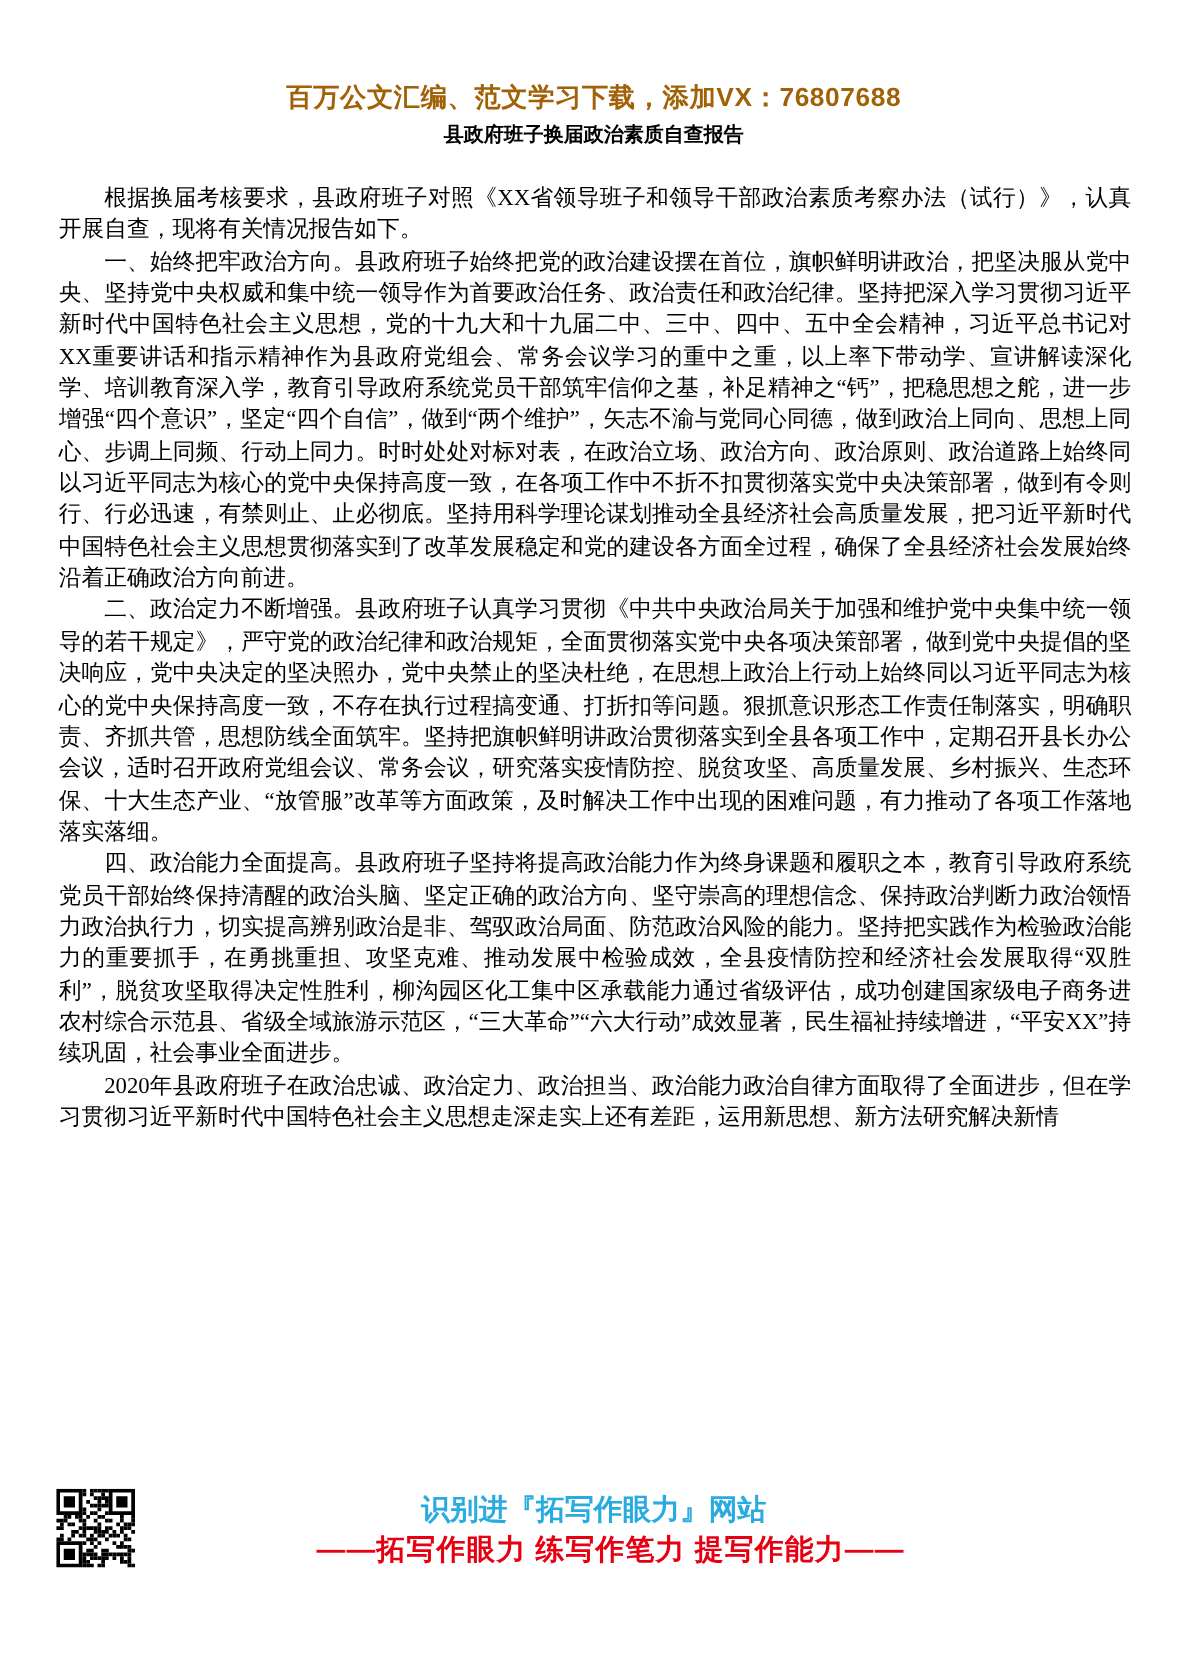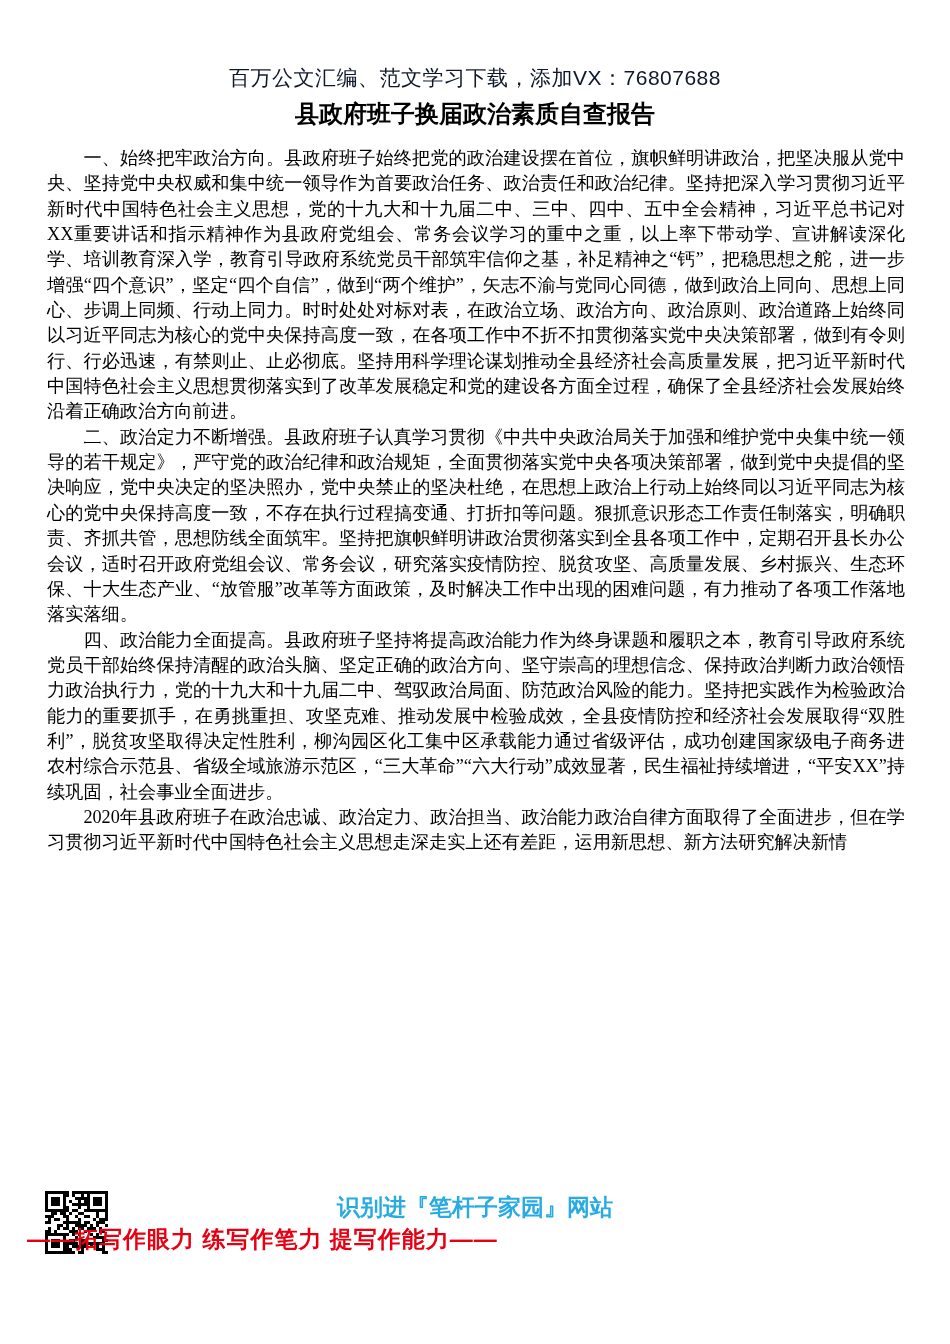--- a/index.html
+++ b/index.html
@@ -9,31 +9,31 @@
     width:950px; height:1344px;
     background:#ffffff;
     overflow:hidden;
     font-family:"Liberation Serif","DejaVu Serif",serif;
     color:#000;
   }
   .promo-line {
     position:absolute; top:64px; left:0; right:0;
     text-align:center;
     font-family:"Liberation Sans","DejaVu Sans",sans-serif;
-    font-weight:400;
+    font-weight:700;
     font-size:21px;
-    color:#0f172a;
+    color:#a16207;
     letter-spacing:0.5px;
   }
   .doc-title {
     position:absolute; top:98px; left:0; right:0;
     text-align:center;
     font-family:"Liberation Sans","DejaVu Sans",sans-serif;
     font-weight:700;
-    font-size:24px;
+    font-size:16px;
     color:#000;
   }
   .doc-body {
     position:absolute; top:146px; left:47px; width:858px;
     font-size:18.2px;
     line-height:25.35px;
     text-align:justify;
     text-justify:inter-character;
   }
   .doc-body p { text-indent:2em; }
@@ -44,42 +44,43 @@
   .footer-site {
     position:absolute; top:1192px; left:0; right:0;
     text-align:center;
     font-family:"Liberation Sans","DejaVu Sans",sans-serif;
     font-weight:700;
     font-size:23px;
     color:#29abe2;
   }
   .footer-slogan {
     position:absolute; top:1224px; left:0; right:0;
-    text-align:left;
+    text-align:center;
     font-family:"Liberation Sans","DejaVu Sans",sans-serif;
     font-weight:700;
     font-size:23px;
     color:#e60012;
     letter-spacing:1px;
     padding-left:27px;
   }
 </style>
 </head>
 <body>
 
 <div class="page">
 
   <div class="promo-line">百万公文汇编、范文学习下载，添加VX：76807688</div>
 
   <div class="doc-title">县政府班子换届政治素质自查报告</div>
 
   <div class="doc-body">
+    <p>根据换届考核要求，县政府班子对照《XX省领导班子和领导干部政治素质考察办法（试行）》，认真开展自查，现将有关情况报告如下。</p>
     <p>一、始终把牢政治方向。县政府班子始终把党的政治建设摆在首位，旗帜鲜明讲政治，把坚决服从党中央、坚持党中央权威和集中统一领导作为首要政治任务、政治责任和政治纪律。坚持把深入学习贯彻习近平新时代中国特色社会主义思想，党的十九大和十九届二中、三中、四中、五中全会精神，习近平总书记对XX重要讲话和指示精神作为县政府党组会、常务会议学习的重中之重，以上率下带动学、宣讲解读深化学、培训教育深入学，教育引导政府系统党员干部筑牢信仰之基，补足精神之“钙”，把稳思想之舵，进一步增强“四个意识”，坚定“四个自信”，做到“两个维护”，矢志不渝与党同心同德，做到政治上同向、思想上同心、步调上同频、行动上同力。时时处处对标对表，在政治立场、政治方向、政治原则、政治道路上始终同以习近平同志为核心的党中央保持高度一致，在各项工作中不折不扣贯彻落实党中央决策部署，做到有令则行、行必迅速，有禁则止、止必彻底。坚持用科学理论谋划推动全县经济社会高质量发展，把习近平新时代中国特色社会主义思想贯彻落实到了改革发展稳定和党的建设各方面全过程，确保了全县经济社会发展始终沿着正确政治方向前进。</p>
     <p>二、政治定力不断增强。县政府班子认真学习贯彻《中共中央政治局关于加强和维护党中央集中统一领导的若干规定》，严守党的政治纪律和政治规矩，全面贯彻落实党中央各项决策部署，做到党中央提倡的坚决响应，党中央决定的坚决照办，党中央禁止的坚决杜绝，在思想上政治上行动上始终同以习近平同志为核心的党中央保持高度一致，不存在执行过程搞变通、打折扣等问题。狠抓意识形态工作责任制落实，明确职责、齐抓共管，思想防线全面筑牢。坚持把旗帜鲜明讲政治贯彻落实到全县各项工作中，定期召开县长办公会议，适时召开政府党组会议、常务会议，研究落实疫情防控、脱贫攻坚、高质量发展、乡村振兴、生态环保、十大生态产业、“放管服”改革等方面政策，及时解决工作中出现的困难问题，有力推动了各项工作落地落实落细。</p>
-    <p>四、政治能力全面提高。县政府班子坚持将提高政治能力作为终身课题和履职之本，教育引导政府系统党员干部始终保持清醒的政治头脑、坚定正确的政治方向、坚守崇高的理想信念、保持政治判断力政治领悟力政治执行力，党的十九大和十九届二中、驾驭政治局面、防范政治风险的能力。坚持把实践作为检验政治能力的重要抓手，在勇挑重担、攻坚克难、推动发展中检验成效，全县疫情防控和经济社会发展取得“双胜利”，脱贫攻坚取得决定性胜利，柳沟园区化工集中区承载能力通过省级评估，成功创建国家级电子商务进农村综合示范县、省级全域旅游示范区，“三大革命”“六大行动”成效显著，民生福祉持续增进，“平安XX”持续巩固，社会事业全面进步。</p>
+    <p>四、政治能力全面提高。县政府班子坚持将提高政治能力作为终身课题和履职之本，教育引导政府系统党员干部始终保持清醒的政治头脑、坚定正确的政治方向、坚守崇高的理想信念、保持政治判断力政治领悟力政治执行力，切实提高辨别政治是非、驾驭政治局面、防范政治风险的能力。坚持把实践作为检验政治能力的重要抓手，在勇挑重担、攻坚克难、推动发展中检验成效，全县疫情防控和经济社会发展取得“双胜利”，脱贫攻坚取得决定性胜利，柳沟园区化工集中区承载能力通过省级评估，成功创建国家级电子商务进农村综合示范县、省级全域旅游示范区，“三大革命”“六大行动”成效显著，民生福祉持续增进，“平安XX”持续巩固，社会事业全面进步。</p>
     <p>2020年县政府班子在政治忠诚、政治定力、政治担当、政治能力政治自律方面取得了全面进步，但在学习贯彻习近平新时代中国特色社会主义思想走深走实上还有差距，运用新思想、新方法研究解决新情</p>
   </div>
 
   <div class="footer-qr" id="qr"><svg width="63" height="63" viewBox="0 0 63 63" xmlns="http://www.w3.org/2000/svg">
         <rect x="21" y="0" width="3" height="3" fill="#000"></rect>
         <rect x="27" y="0" width="3" height="3" fill="#000"></rect>
         <rect x="30" y="0" width="3" height="3" fill="#000"></rect>
         <rect x="33" y="0" width="3" height="3" fill="#000"></rect>
         <rect x="36" y="0" width="3" height="3" fill="#000"></rect>
         <rect x="39" y="0" width="3" height="3" fill="#000"></rect>
@@ -229,17 +230,17 @@
         <rect x="3" y="3" width="15" height="15" fill="#fff"></rect>
         <rect x="6" y="6" width="9" height="9" fill="#000"></rect>
         <rect x="42" y="0" width="21" height="21" fill="#000"></rect>
         <rect x="45" y="3" width="15" height="15" fill="#fff"></rect>
         <rect x="48" y="6" width="9" height="9" fill="#000"></rect>
         <rect x="0" y="42" width="21" height="21" fill="#000"></rect>
         <rect x="3" y="45" width="15" height="15" fill="#fff"></rect>
         <rect x="6" y="48" width="9" height="9" fill="#000"></rect>
       </svg></div>
 
-  <div class="footer-site">识别进『笔杆子家园』网站</div>
+  <div class="footer-site">识别进『拓写作眼力』网站</div>
 
   <div class="footer-slogan">——拓写作眼力 练写作笔力 提写作能力——</div>
 
 </div>
 
 </body></html>

